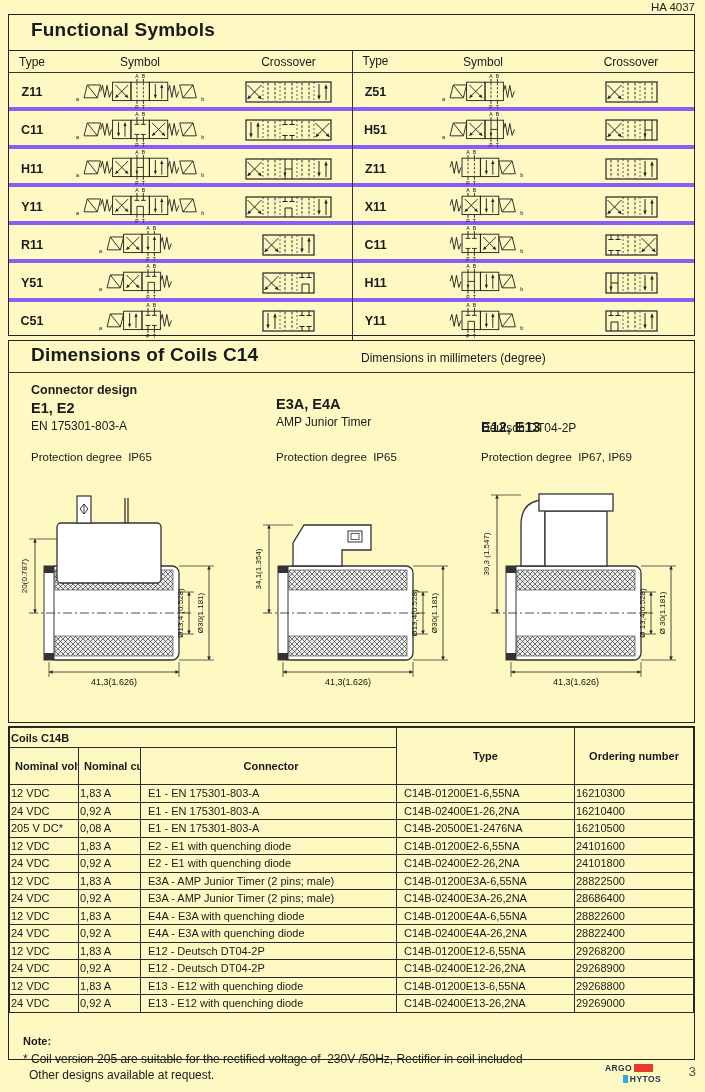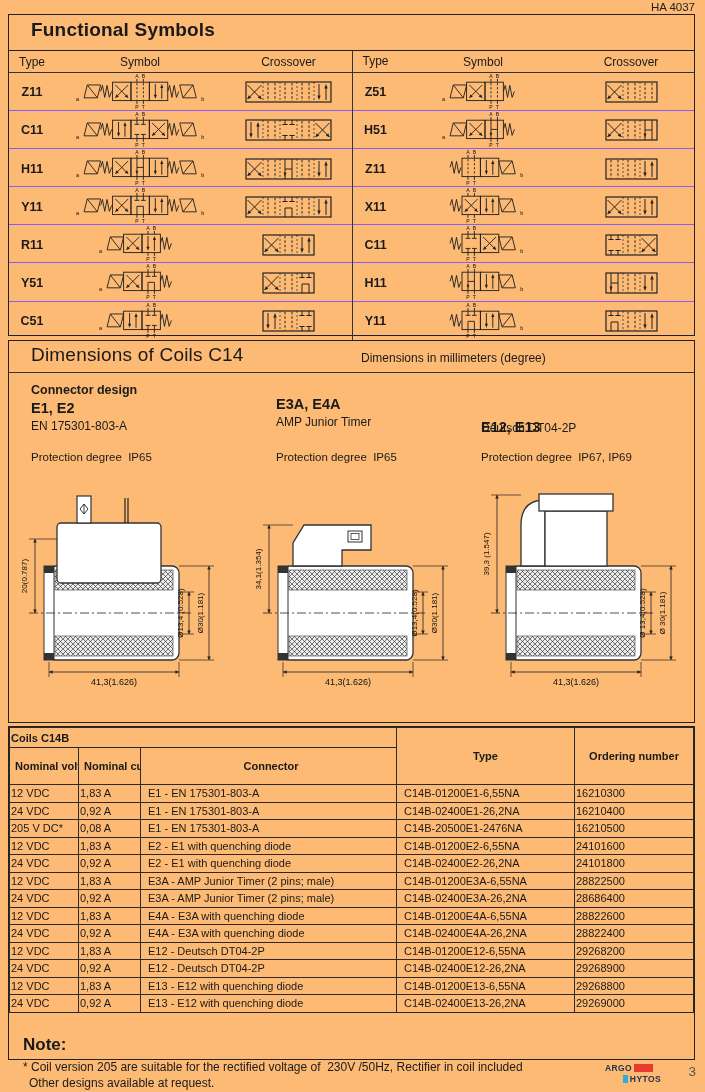--- a/index.html
+++ b/index.html
@@ -1,62 +1,62 @@
 <!DOCTYPE html>
 <html><head>
 <meta charset="utf-8">
 <style>
   html,body{margin:0;padding:0;background:#fff;}
-  .page{position:relative;width:705px;height:1092px;background:#fdba74;overflow:hidden;
+  .page{position:relative;width:705px;height:1092px;background:#fef9c3;overflow:hidden;
         font-family:"Liberation Sans",sans-serif;color:#1a1a1a;}
   .doc-number{position:absolute;top:1px;right:10px;font-size:11.5px;color:#222;}
 
   
   .fs-box{position:absolute;left:8px;top:14px;width:687px;height:322px;
           border:1.6px solid #222;box-sizing:border-box;}
   .fs-title{height:31px;border-bottom:1.4px solid #222;font-size:19px;font-weight:bold;
             padding-left:22px;padding-top:4px;box-sizing:content-box;letter-spacing:.2px;}
   .fs-header{display:grid;grid-template-columns:46px 170px 127px 46px 170px 126px;
              height:21px;align-items:center;border-bottom:1px solid #333;font-size:12px;}
   .fs-header span{text-align:center;}
   .fs-header span:nth-child(4){border-left:1px solid #333;height:21px;line-height:21px;}
   .fs-rows{position:relative;}
   .fs-row{display:grid;grid-template-columns:46px 170px 127px 46px 170px 126px;
-          height:38.1px;border-bottom:1px solid #8b5cf6;align-items:center;box-sizing:border-box;}
+          height:38.1px;border-bottom:4px solid #8b5cf6;align-items:center;box-sizing:border-box;}
   .fs-row:last-child{border-bottom:none;}
   .fs-cell{display:flex;align-items:center;justify-content:center;height:100%;}
   .fs-cell.divider{border-left:1px solid #333;box-sizing:border-box;}
   .fs-type{font-size:12.5px;font-weight:bold;}
 
   
   .dim-box{position:absolute;left:8px;top:340px;width:687px;height:383px;
            border:1.6px solid #222;box-sizing:border-box;}
   .dim-titlebar{position:relative;height:31px;border-bottom:1px solid #333;}
-  .dim-title{position:absolute;left:22px;top:3px;font-size:19px;font-weight:normal;letter-spacing:.2px;}
+  .dim-title{position:absolute;left:22px;top:3px;font-size:19px;font-weight:bold;letter-spacing:.2px;}
   .dim-subtitle{position:absolute;left:352px;top:10px;font-size:12px;}
   .dim-content{position:relative;height:348px;}
   .dim-label{position:absolute;white-space:pre-wrap;}
   .lbl-bold12{font-size:12.5px;font-weight:bold;}
   .lbl-bold14{font-size:14.5px;font-weight:bold;}
   .lbl-12{font-size:12px;}
   .lbl-11{font-size:11.5px;}
   .coil-draw{position:absolute;top:96px;width:228px;height:228px;}
 
   
   .coils-box{position:absolute;left:8px;top:726px;width:687px;height:334px;
              border:1.6px solid #222;box-sizing:border-box;}
   table.coils{border-collapse:collapse;width:100%;table-layout:fixed;}
   table.coils td{border:1px solid #2a2a2a;font-size:11px;overflow:hidden;white-space:nowrap;}
   td.group{font-size:12px;font-weight:bold;height:17px;}
   td.h2{font-weight:bold;font-size:11.5px;line-height:1.15;padding:2px 0 2px 5px;white-space:normal;height:32px;}
   td.hc{font-weight:bold;font-size:12px;text-align:center;white-space:normal;}
   td.c{height:14.5px;}
   td.l{text-align:left;padding-left:7px;height:14.5px;}
   .note-block{margin:22px 0 0 14px;}
-  .note-title{font-size:17px;font-weight:bold;margin-bottom:5px;}
+  .note-title{font-size:11px;font-weight:bold;margin-bottom:5px;}
   .note-line{font-size:12px;margin-top:2px;white-space:pre-wrap;}
   .note-line + .note-line{padding-left:6px;}
 
   
   .logo{position:absolute;top:1063px;right:44px;width:56px;}
   .logo-r{display:flex;align-items:center;}
   .logo-r2{margin-left:18px;margin-top:1px;}
   .logo-txt{font-size:8.5px;font-weight:bold;letter-spacing:.4px;}
   .logo-red{width:19px;height:7.5px;margin-left:2px;}
   .logo-blue{width:11px;height:7.5px;margin-right:2px;}

